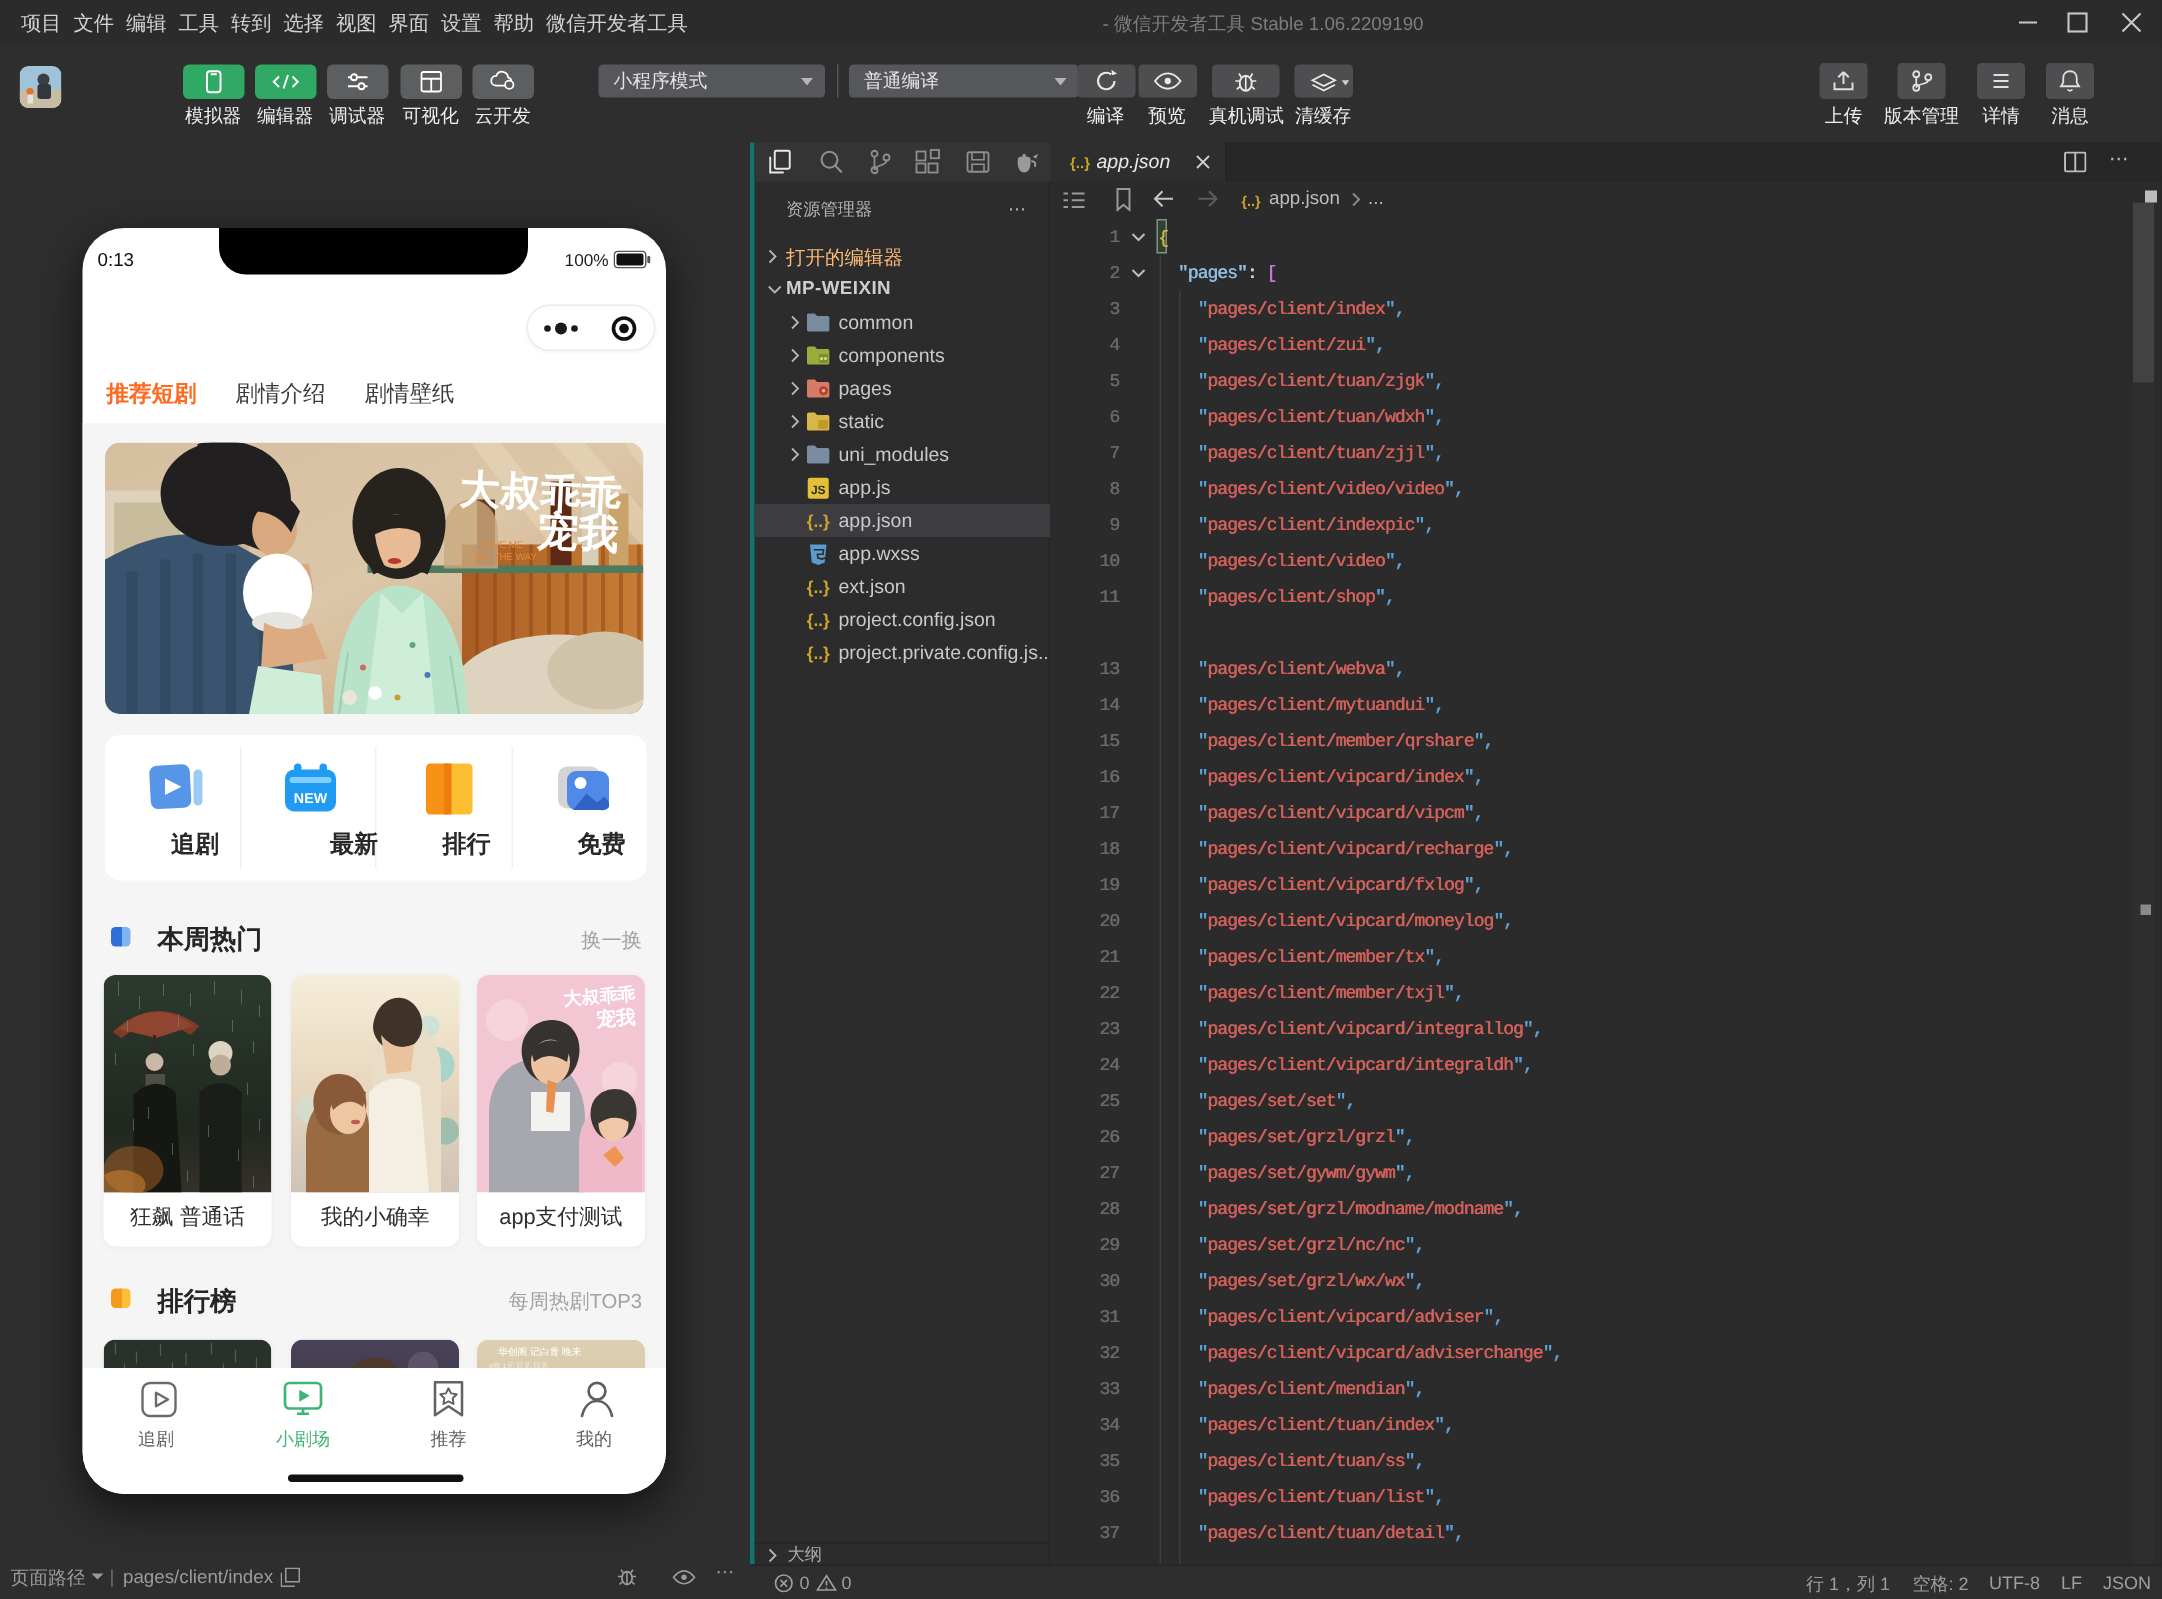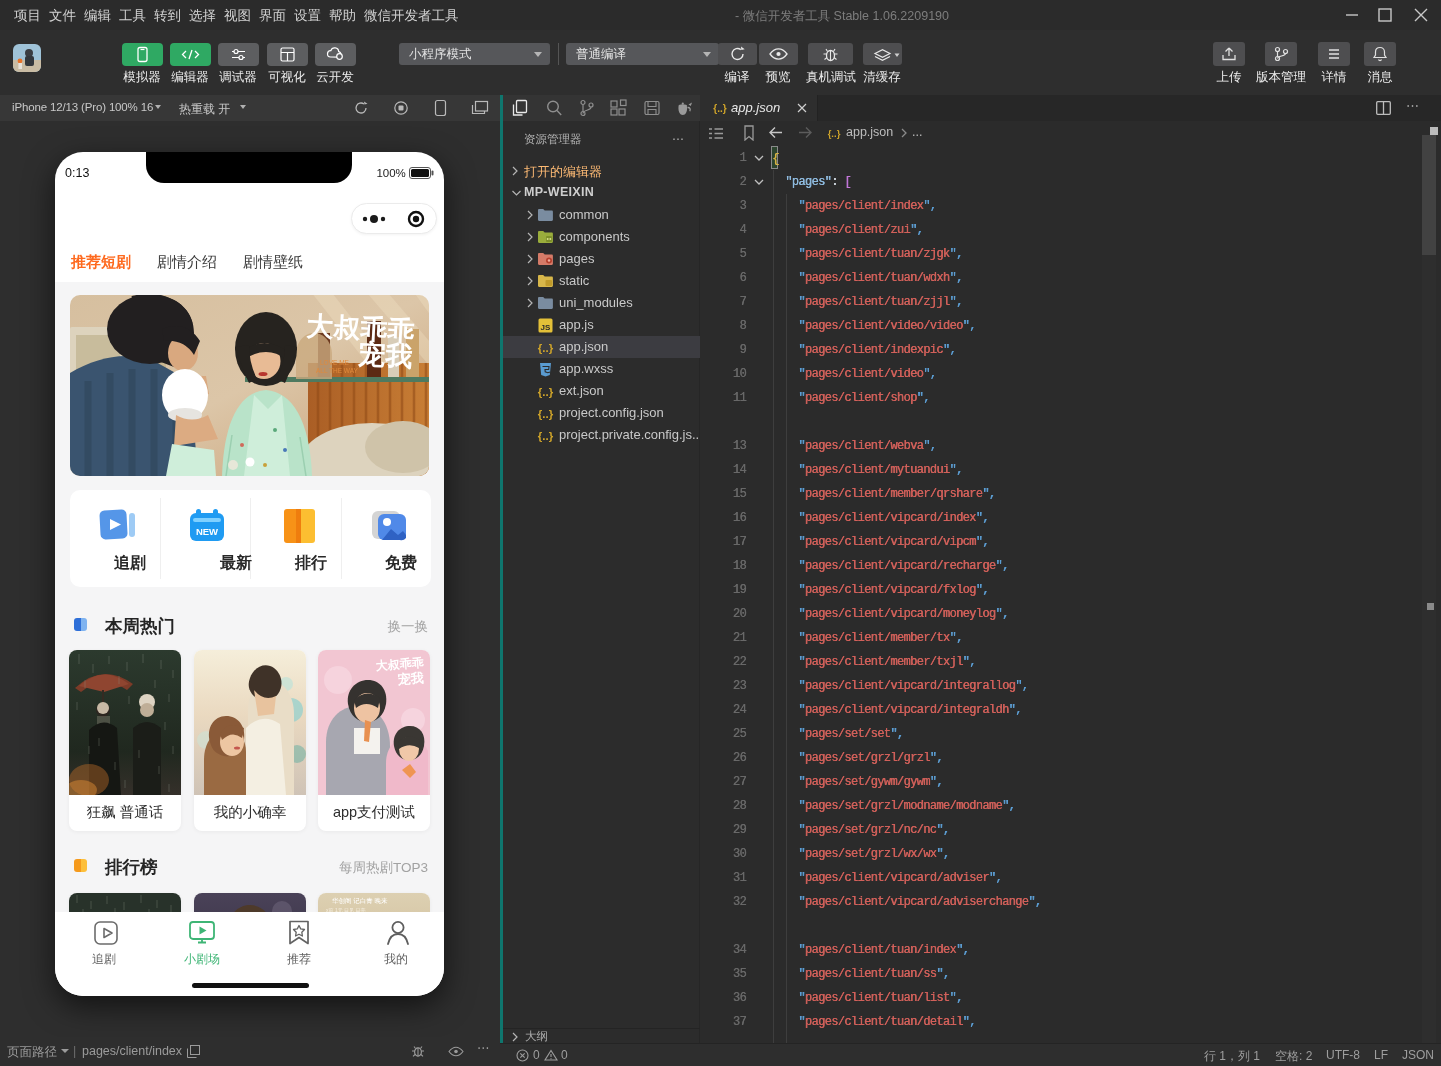--- a/index.html
+++ b/index.html
@@ -216,41 +216,20 @@
           <path d="M14.5 17.5a1.6 1.6 0 0 0 3 0" fill="none" stroke="#e0e0e0" stroke-width="1.2"></path>
         </svg>
       </div>
   <div class="tlbl" style="left:1199px;width:60px">上传</div>
   <div class="tlbl" style="left:1251px;width:60px">版本管理</div>
   <div class="tlbl" style="left:1304px;width:60px">详情</div>
   <div class="tlbl" style="left:1350px;width:60px">消息</div>
 </div>
 
 <div id="simpanel">
-  <div id="simbar">
-    <span style="position:absolute;left:12px;top:6px;font-size:11.5px;letter-spacing:-0.15px">iPhone 12/13 (Pro) 100% 16</span>
-    <span style="position:absolute;left:155px;top:10px;width:0;height:0;border-left:3.5px solid transparent;border-right:3.5px solid transparent;border-top:4.5px solid #b0b0b0"></span>
-    <span style="position:absolute;left:179px;top:6px;font-size:12px">热重载 开</span>
-    <span style="position:absolute;left:240px;top:10px;width:0;height:0;border-left:3.5px solid transparent;border-right:3.5px solid transparent;border-top:4.5px solid #b0b0b0"></span>
-    <svg style="position:absolute;left:353px;top:5px" width="16" height="16">
-          <path d="M13 8a5 5 0 1 1-2-4" stroke="#b9b9b9" stroke-width="1.3" fill="none"></path>
-          <path d="M11 1.5l.5 3 3-.7z" fill="#b9b9b9"></path>
-        </svg>
-    <svg style="position:absolute;left:393px;top:5px" width="16" height="16">
-          <circle cx="8" cy="8" r="6.2" fill="none" stroke="#b9b9b9" stroke-width="1.2"></circle>
-          <rect x="5.5" y="5.5" width="5" height="5" rx="1" fill="#b9b9b9"></rect>
-        </svg>
-    <svg style="position:absolute;left:434px;top:4px" width="14" height="18">
-          <rect x="1.5" y="1.5" width="10" height="15" rx="2" fill="none" stroke="#b9b9b9" stroke-width="1.2"></rect>
-        </svg>
-    <svg style="position:absolute;left:471px;top:5px" width="18" height="16">
-          <rect x="4.5" y="1.5" width="12" height="9.5" fill="none" stroke="#b9b9b9" stroke-width="1.2"></rect>
-          <path d="M1.5 5v8.5h12V11" stroke="#b9b9b9" stroke-width="1.2" fill="none"></path>
-        </svg>
-  </div>
   <div id="phone">
     <div id="notch"></div>
     <div id="ptime">0:13</div>
     <div id="pbat">100% <svg style="display:inline-block;vertical-align:-2px" width="25" height="12">
             <rect x="0.5" y="0.5" width="21" height="11" rx="2.5" fill="none" stroke="#555" stroke-width="1"></rect>
             <rect x="2" y="2" width="18" height="8" rx="1.5" fill="#111"></rect>
             <rect x="22.5" y="3.5" width="2" height="5" rx="1" fill="#555"></rect>
           </svg></div>
     <div id="capsule">
       <svg width="86" height="31">
@@ -849,20 +828,24 @@
           <span class="ctext"><span style="margin-left:26.28px"></span><span class="jq">"</span><span class="jstr">pages/set/grzl/wx/wx</span><span class="jq">"</span><span class="jpun">,</span></span>
         </div>
 <div class="cline" style="top:720px">
           <span class="lnum">31</span>
           <span class="ctext"><span style="margin-left:26.28px"></span><span class="jq">"</span><span class="jstr">pages/client/vipcard/adviser</span><span class="jq">"</span><span class="jpun">,</span></span>
         </div>
 <div class="cline" style="top:744px">
           <span class="lnum">32</span>
           <span class="ctext"><span style="margin-left:26.28px"></span><span class="jq">"</span><span class="jstr">pages/client/vipcard/adviserchange</span><span class="jq">"</span><span class="jpun">,</span></span>
         </div>
+<div class="cline" style="top:768px">
+          <span class="lnum">33</span>
+          <span class="ctext"><span style="margin-left:26.28px"></span><span class="jq">"</span><span class="jstr">pages/client/mendian</span><span class="jq">"</span><span class="jpun">,</span></span>
+        </div>
 <div class="cline" style="top:792px">
           <span class="lnum">34</span>
           <span class="ctext"><span style="margin-left:26.28px"></span><span class="jq">"</span><span class="jstr">pages/client/tuan/index</span><span class="jq">"</span><span class="jpun">,</span></span>
         </div>
 <div class="cline" style="top:816px">
           <span class="lnum">35</span>
           <span class="ctext"><span style="margin-left:26.28px"></span><span class="jq">"</span><span class="jstr">pages/client/tuan/ss</span><span class="jq">"</span><span class="jpun">,</span></span>
         </div>
 <div class="cline" style="top:840px">
           <span class="lnum">36</span>

